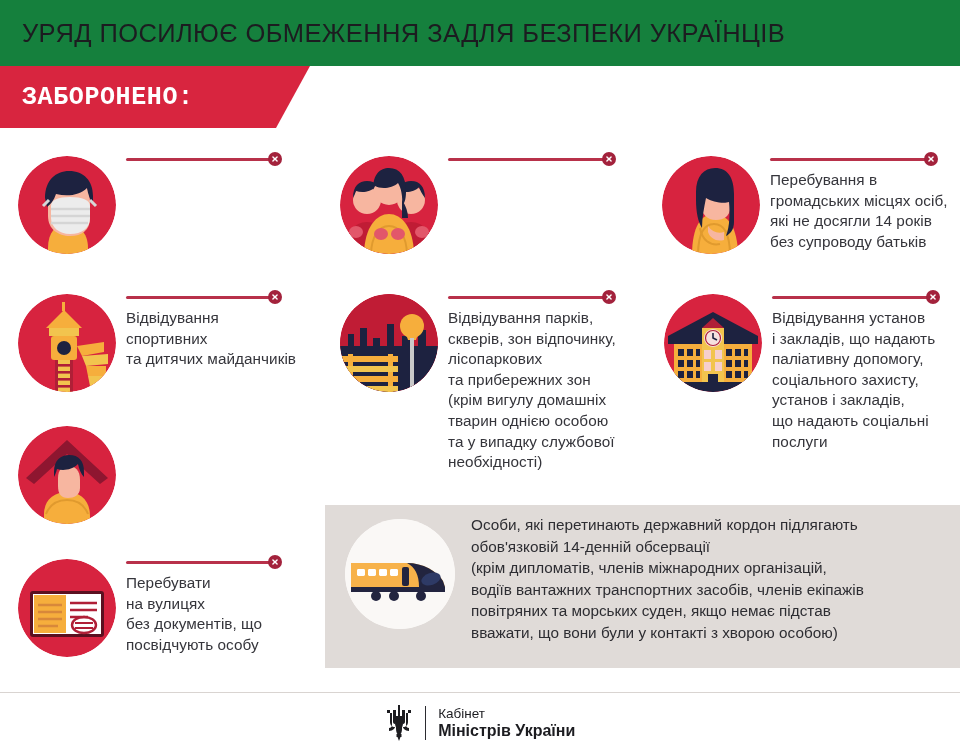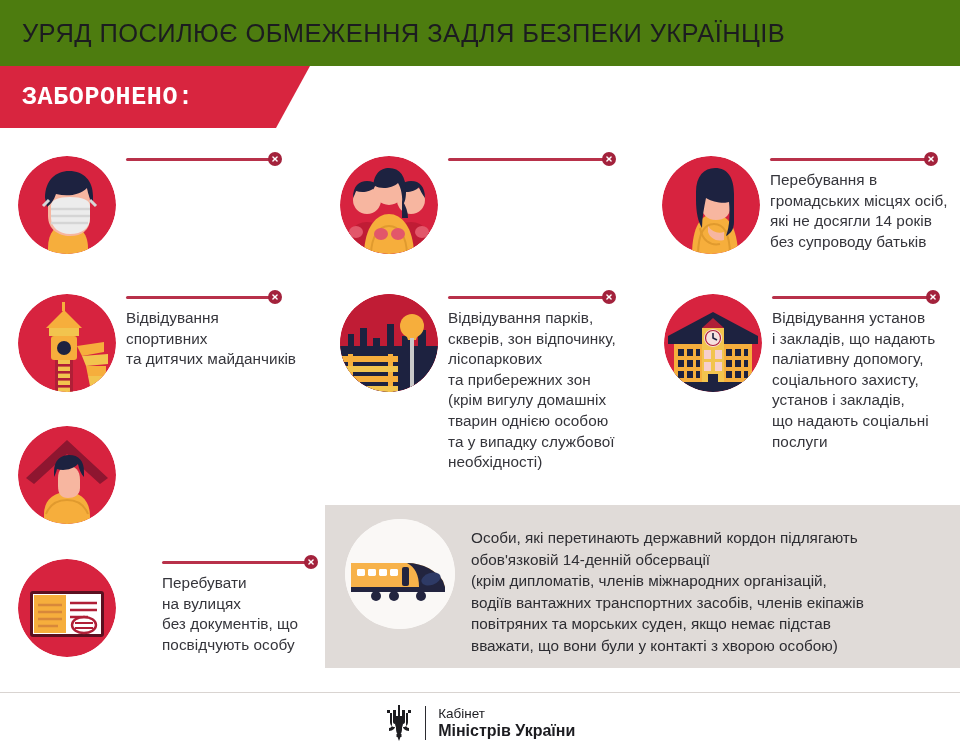--- a/index.html
+++ b/index.html
@@ -8,21 +8,21 @@
     width:960px;height:753px;
     background:#ffffff;
     font-family:"Liberation Sans","DejaVu Sans",sans-serif;
     color:#2f2f33;
     overflow:hidden;
     position:relative;
   }
   
   .header-band{
     position:absolute;left:0;top:0;width:960px;height:66px;
-    background:#4d7c0f;
+    background:#15803d;
     display:flex;align-items:center;
   }
   .header-title{
     margin-left:22px;
     font-size:25.5px;
     letter-spacing:.4px;
     font-weight:400;
     color:#1c1c20;
     white-space:nowrap;
   }
@@ -99,21 +99,21 @@
     position:absolute;left:325px;top:505px;width:635px;height:163px;
     background:#e0dbd8;
   }
   .note-inner{display:flex;align-items:flex-start;height:100%;}
   .note-avatar{
     width:110px;height:110px;flex:0 0 110px;margin-left:20px;margin-top:14px;
     border-radius:50%;background:#faf8f6;overflow:hidden;position:relative;
   }
   .note-avatar svg{display:block;width:110px;height:110px;}
   .note-txt{
-    margin-left:16px;margin-top:22px;margin-right:14px;
+    margin-left:16px;margin-top:9px;margin-right:14px;
     font-size:15.3px;line-height:21.5px;color:#2d2d32;white-space:pre-line;
   }
 
   
   .footer-rule{
     position:absolute;left:0;top:692px;width:960px;height:1px;background:#d9d4d1;
   }
   .footer{
     position:absolute;left:0;top:693px;width:960px;height:60px;
     display:flex;align-items:center;justify-content:center;
@@ -228,21 +228,21 @@
             <g clip-path="url(#cp3)">
               <path d="M8 52 L49 14 L90 52 L82 58 L49 28 L16 58 Z" fill="#8e1630"></path>
               <path d="M26 88 C26 74 36 66 49 66 C62 66 72 74 72 90 L72 100 L26 100 Z" fill="#f6ae3c"></path>
               <path d="M28 88 C32 78 40 74 49 74 M70 88 C66 78 58 74 49 74" stroke="#e09a2e" stroke-width="2" fill="none"></path>
               <path d="M40 52 C40 44 44 40 50 40 C57 40 62 44 62 54 L62 62 C62 69 56 72 50 72 C43 72 40 68 40 60 Z" fill="#f7b6a0"></path>
               <path d="M36 46 C36 34 43 29 51 29 C61 29 66 35 66 46 L66 51 C63 48 61 43 60 38 C54 44 45 45 39 43 C38 47 37 49 36 51 Z" fill="#1d2240"></path>
             </g>
           </svg>
         </div>
       </div>
-      <div class="item" style="position: absolute; left: 0px; top: 425px; width: 100%; gap: 36px;">
+      <div class="item" style="position: absolute; left: 0px; top: 425px; width: 100%;">
         <div class="avatar">
           <svg viewBox="0 0 98 98" xmlns="http://www.w3.org/2000/svg">
             <defs>
               <clipPath id="cp4">
                 <circle cx="49" cy="49" r="49"></circle>
               </clipPath>
             </defs>
             <circle cx="49" cy="49" r="49" fill="#d7233f"></circle>
             <g clip-path="url(#cp4)">
               <rect x="12" y="32" width="74" height="46" rx="3" fill="#5b1020"></rect>

